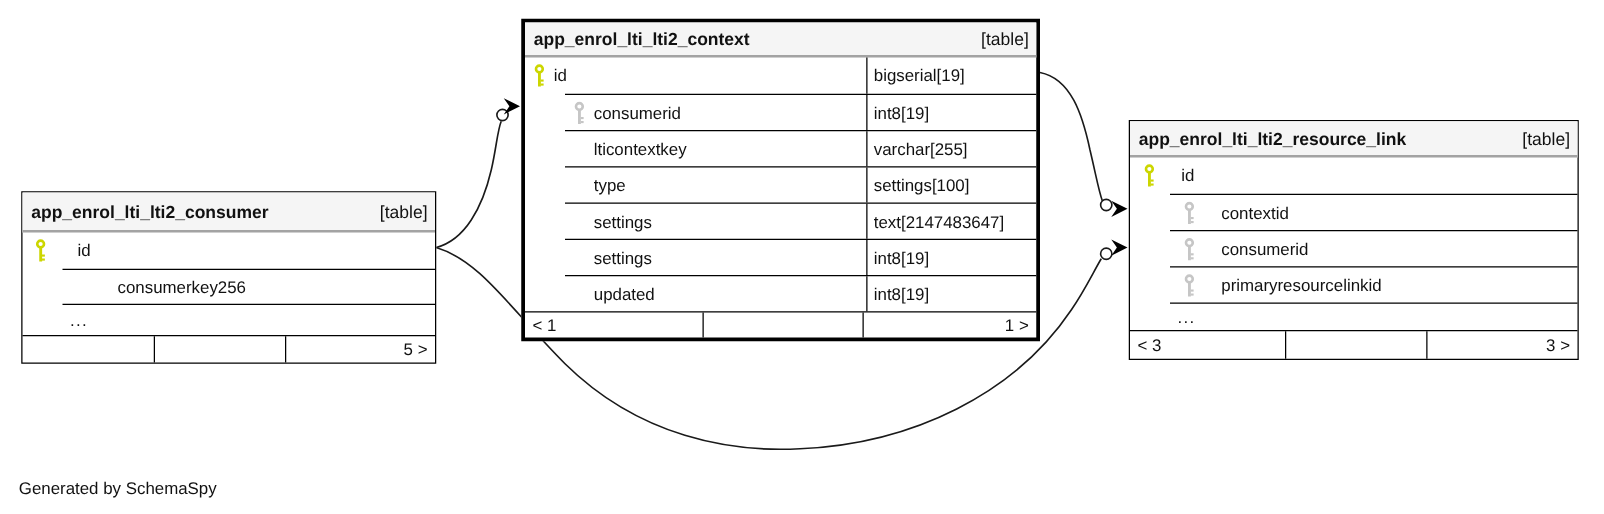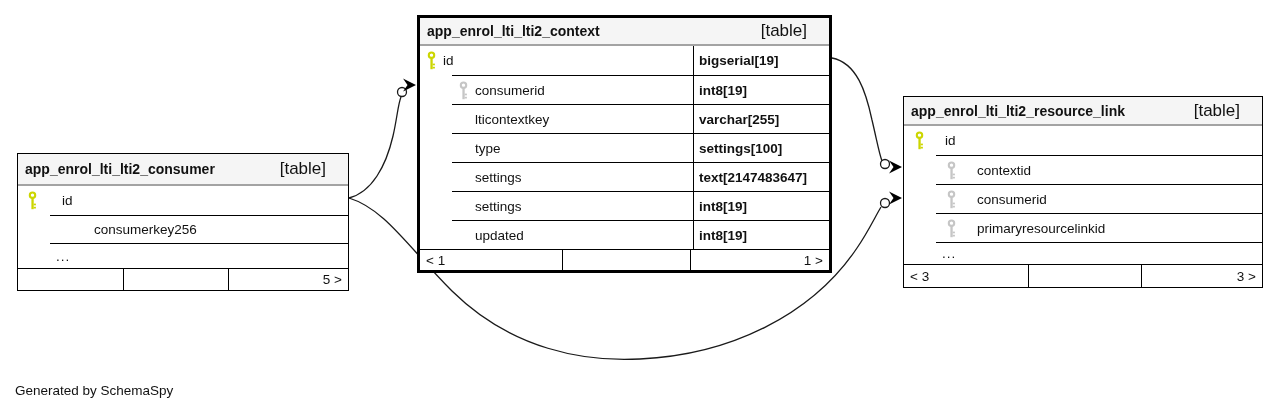--- a/index.html
+++ b/index.html
@@ -14,27 +14,27 @@
     position:absolute;z-index:1;background:#fff;
     border:1px solid #000;box-sizing:border-box;
     display:flex;flex-direction:column;
   }
   #t-context{border-width:3px;}
   .t-header{
     background:#f5f5f5;border-bottom:2px solid #a3a3a3;
     display:flex;align-items:center;flex:0 0 auto;
   }
   .t-name{font-weight:bold;font-size:14px;padding-left:7px;white-space:nowrap;}
-  .t-badge{margin-left:auto;padding-right:22px;font-size:17px;white-space:nowrap;}
+  .t-badge{margin-left:auto;padding-right:6px;font-size:14px;white-space:nowrap;}
   .t-rows{display:flex;flex-direction:column;flex:0 0 auto;}
   .row{display:flex;align-items:center;box-sizing:border-box;}
   .row + .row{border-top:1px solid #000;margin-left:32px;}
   .keycell{display:flex;align-items:center;box-sizing:border-box;flex:0 0 auto;}
   .colname{flex:1;white-space:nowrap;}
-  .coltype{white-space:nowrap;font-weight:bold;}
+  .coltype{white-space:nowrap;}
   .morecell{padding-left:6px;letter-spacing:1px;}
   .t-footer{display:flex;border-top:1px solid #000;box-sizing:border-box;flex:0 0 auto;}
   .fc{box-sizing:border-box;display:flex;align-items:center;flex:0 0 auto;}
   .fc + .fc{border-left:1px solid #000;}
   .fc.left{padding-left:6px;}
   .fc.right{flex:1 1 auto;justify-content:flex-end;padding-right:6px;}
 
   
   #t-consumer{left:17px;top:153px;width:332px;}
   #t-consumer .t-header{height:30px;}

